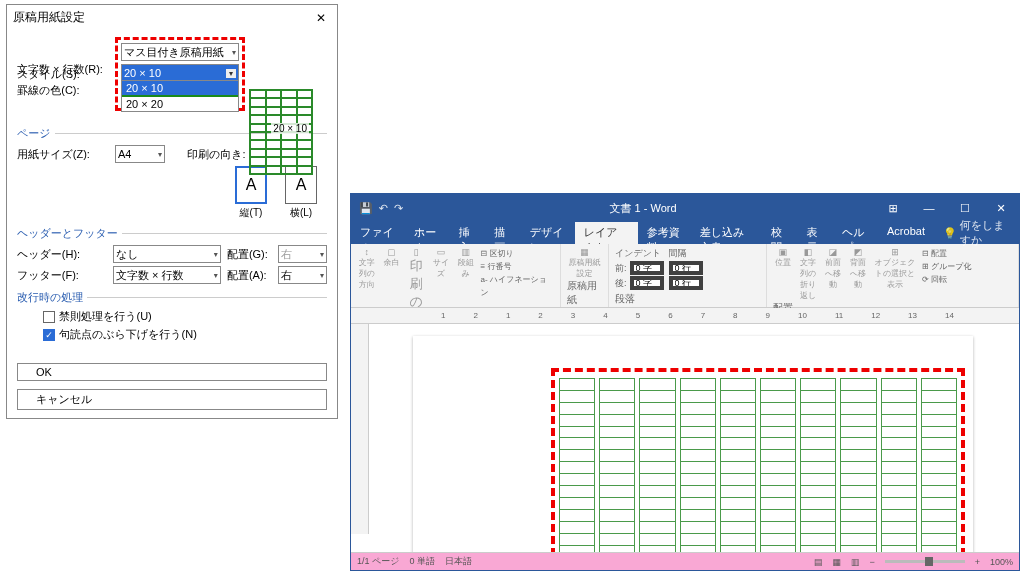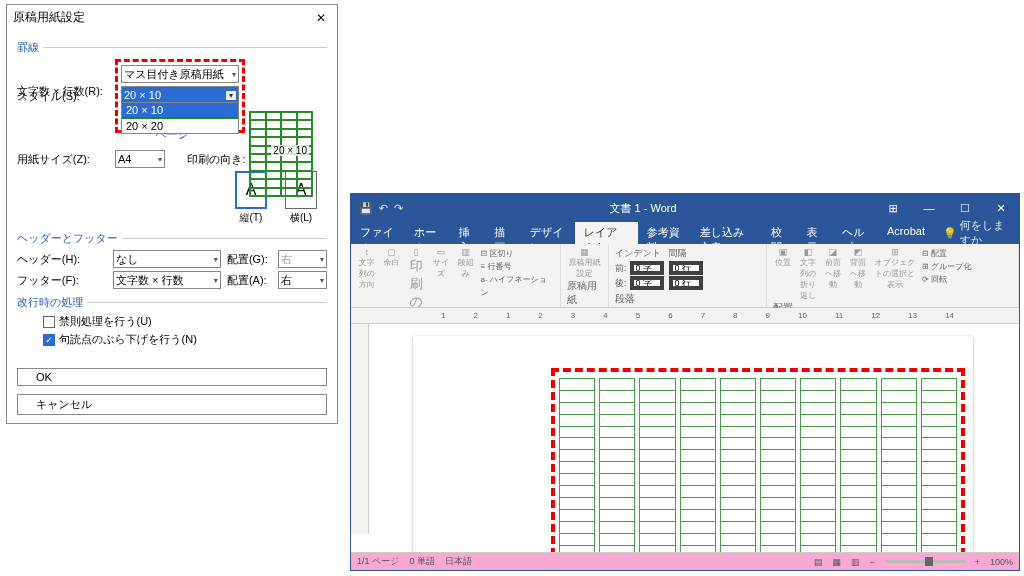--- a/index.html
+++ b/index.html
@@ -71,24 +71,20 @@
 </style>
 </head>
 <body>
 
 <div class="dialog">
   <div class="dialog-title">
     <span>原稿用紙設定</span>
     <span class="x">✕</span>
   </div>
   <div class="dialog-body">
-    <div class="section-label">
-        <span>罫線</span>
-        <span class="line"></span>
-      </div>
 
     <div style="position:relative;">
       <div class="row">
         <label>スタイル(S):</label>
         <div class="dropdown-area" style="height:74px;">
           <div class="select" style="width:118px;">
             <span>マス目付き原稿用紙</span>
               <span class="arrow">▾</span>
           </div>
           <div class="select" style="width:118px;margin-top:3px;background:#2a6cd6;color:#fff;">
@@ -97,20 +93,23 @@
           </div>
           <div class="dropdown-open" style="top:40px;">
             <div class="sel">20 × 10</div>
             <div style="border-top:2px solid #1a8a1a;">20 × 20</div>
           </div>
         </div>
       </div>
       <div class="row" style="margin-top:-52px;">
         <label>文字数 × 行数(R):</label>
       </div>
+      <div class="row" style="margin-top:6px;">
+        <label>罫線の色(C):</label>
+      </div>
       <div class="preview">
         <div class="preview-grid">
             <div></div>
             <div></div>
             <div></div>
             <div></div>
             <div></div>
             <div></div>
             <div></div>
             <div></div>
@@ -144,21 +143,21 @@
             <div></div>
             <div></div>
             <div></div>
             <div></div>
             <div></div>
           </div>
       </div>
       <div class="preview-label">20 × 10</div>
     </div>
 
-    <div class="section-label" style="margin-top:28px;flex-direction:column;">
+    <div class="section-label" style="margin-top:28px;">
         <span>ページ</span>
         <span class="line"></span>
       </div>
     <div class="row">
       <label>用紙サイズ(Z):</label>
       <div class="select small">
           <span>A4</span>
           <span class="arrow">▾</span>
         </div>
       <span style="margin-left:16px;">印刷の向き:</span>

